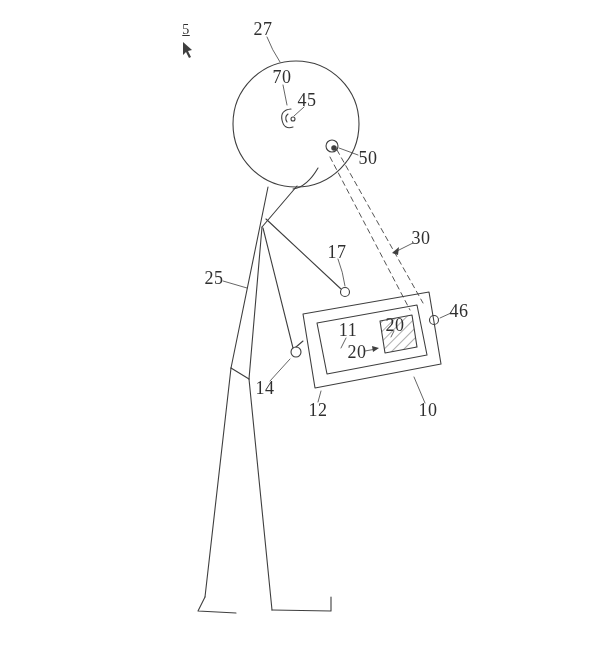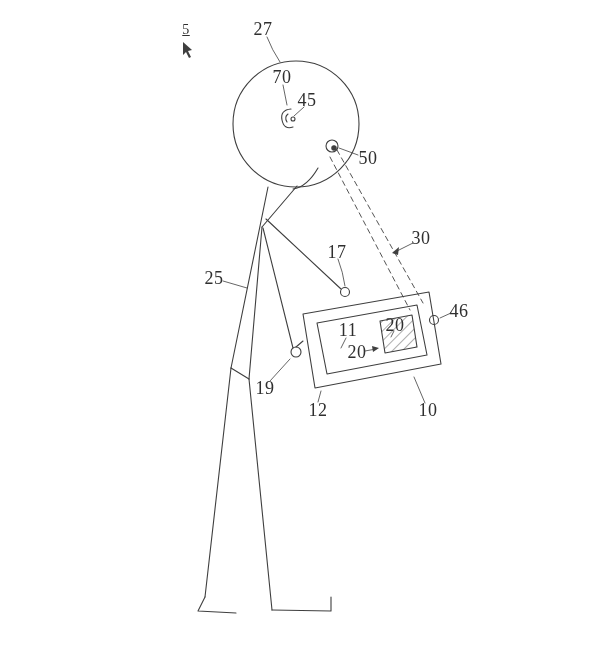--- a/index.html
+++ b/index.html
@@ -110,17 +110,17 @@
   <span class="ref-label" style="left:282px;top:77px">70</span>
   <span class="ref-label" style="left:307px;top:100px">45</span>
   <span class="ref-label" style="left:368px;top:158px">50</span>
   <span class="ref-label" style="left:421px;top:238px">30</span>
   <span class="ref-label" style="left:214px;top:278px">25</span>
   <span class="ref-label" style="left:337px;top:252px">17</span>
   <span class="ref-label" style="left:459px;top:311px">46</span>
   <span class="ref-label" style="left:348px;top:330px">11</span>
   <span class="ref-label" style="left:395px;top:325px">20</span>
   <span class="ref-label" style="left:357px;top:352px">20</span>
-  <span class="ref-label" style="left:265px;top:388px">19</span>
+  <span class="ref-label" style="left:265px;top:388px">14</span>
   <span class="ref-label" style="left:318px;top:410px">12</span>
   <span class="ref-label" style="left:428px;top:410px">10</span>
 
 </div>
 
 </body></html>

